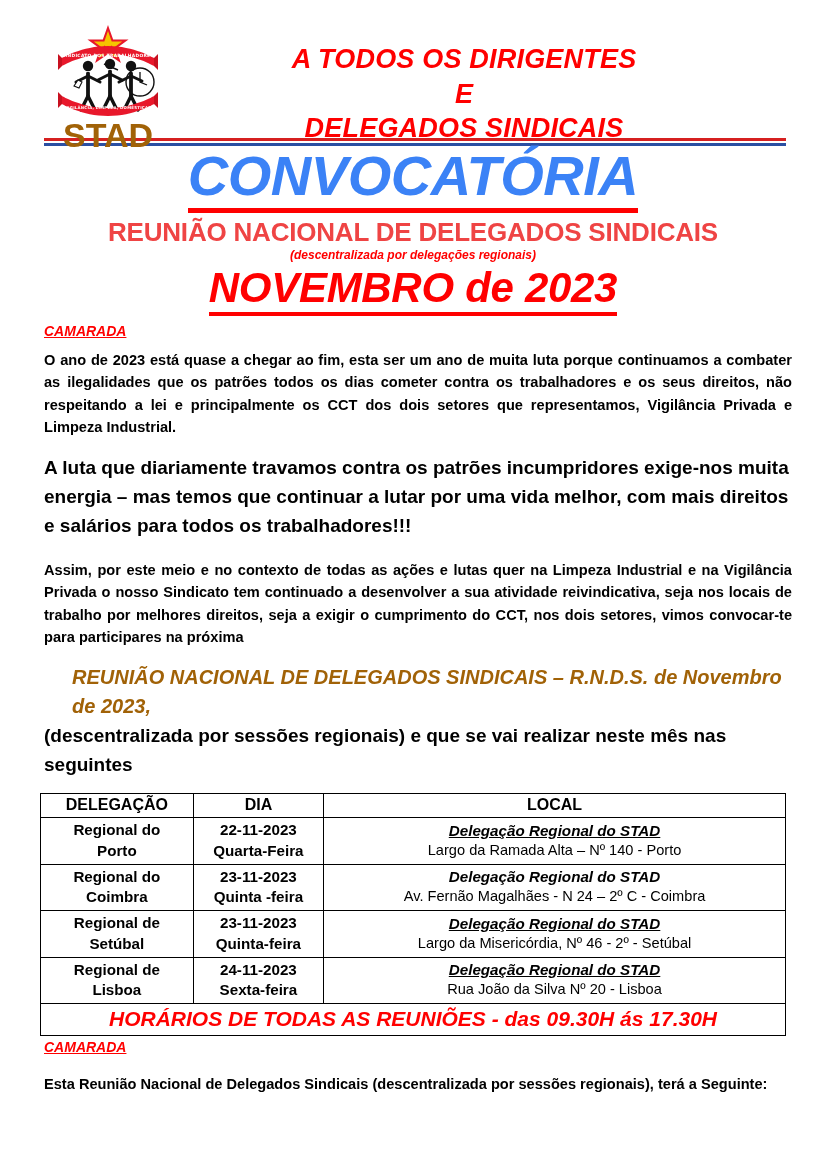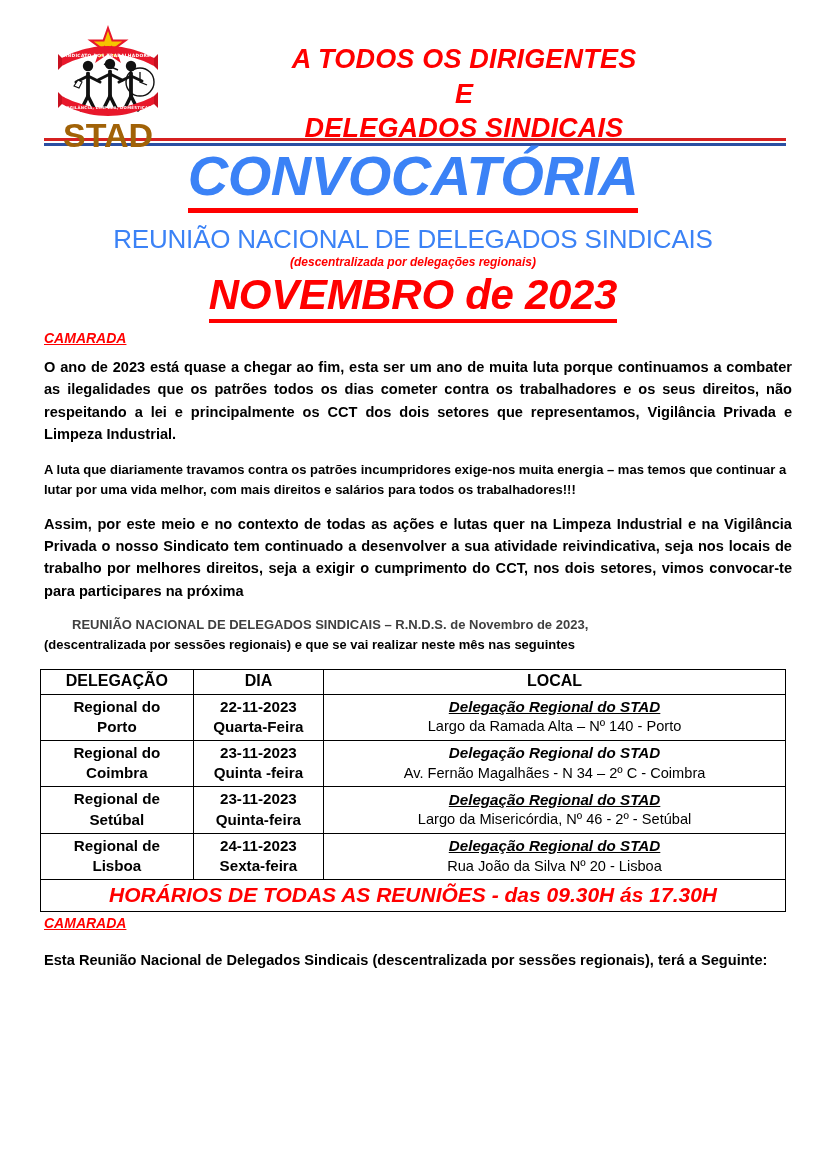--- a/index.html
+++ b/index.html
@@ -101,25 +101,25 @@
   .sub-small-red {
     text-align: center;
     color: #ff0000;
     font-weight: bold;
     font-size: 14px;
     margin-top: 9px;
     line-height: 1.1;
   }
   .rnds-title {
     text-align: center;
-    color: #3b82f6;
-    font-weight: normal;
+    color: #ef4444;
+    font-weight: bold;
     font-size: 26px;
     line-height: 1.1;
-    margin-top: 20px;
+    margin-top: 13px;
     letter-spacing: -0.2px;
   }
   .desc-red {
     text-align: center;
     color: #ff0000;
     font-weight: bold;
     font-style: italic;
     font-size: 12px;
     margin-top: 2px;
     line-height: 1.15;
@@ -167,30 +167,31 @@
     font-size: 14.6px;
     line-height: 1.53;
     color: #000000;
     text-align: justify;
     margin-top: 9px;
     font-stretch: condensed;
   }
   .para.tight { margin-top: 0px; }
   .para-left {
     font-weight: bold;
-    font-size: 13px;
+    font-size: 19px;
     line-height: 1.53;
     color: #000000;
     text-align: left;
     margin-top: 0px;
   }
   .rnds-line {
-    color: #404040;
-    font-weight: bold;
-    font-size: 13px;
+    color: #a16207;
+    font-weight: bold;
+    font-style: italic;
+    font-size: 20px;
     line-height: 1.45;
     margin-top: 2px;
     padding-left: 28px;
   }
 
   
   .tbl-wrap {
     margin: 14px 40px 0 40px;
   }
   table.deleg {
@@ -388,21 +389,21 @@
           <td class="cell-center">
             <span>Regional do</span><br>
             <span>Coimbra</span>
           </td>
           <td class="cell-center">
             <span>23-11-2023</span><br>
             <span>Quinta -feira</span>
           </td>
           <td class="local-cell">
             <span class="local-title">Delegação Regional do STAD</span>
-            <span class="local-addr">Av. Fernão Magalhães - N 34 – 2º C - Coimbra</span>
+            <span class="local-addr">Av. Fernão Magalhães - N 24 – 2º C - Coimbra</span>
           </td>
         </tr>
 
         <tr>
           <td class="cell-center">
             <span>Regional de</span><br>
             <span>Setúbal</span>
           </td>
           <td class="cell-center">
             <span>23-11-2023</span><br>

